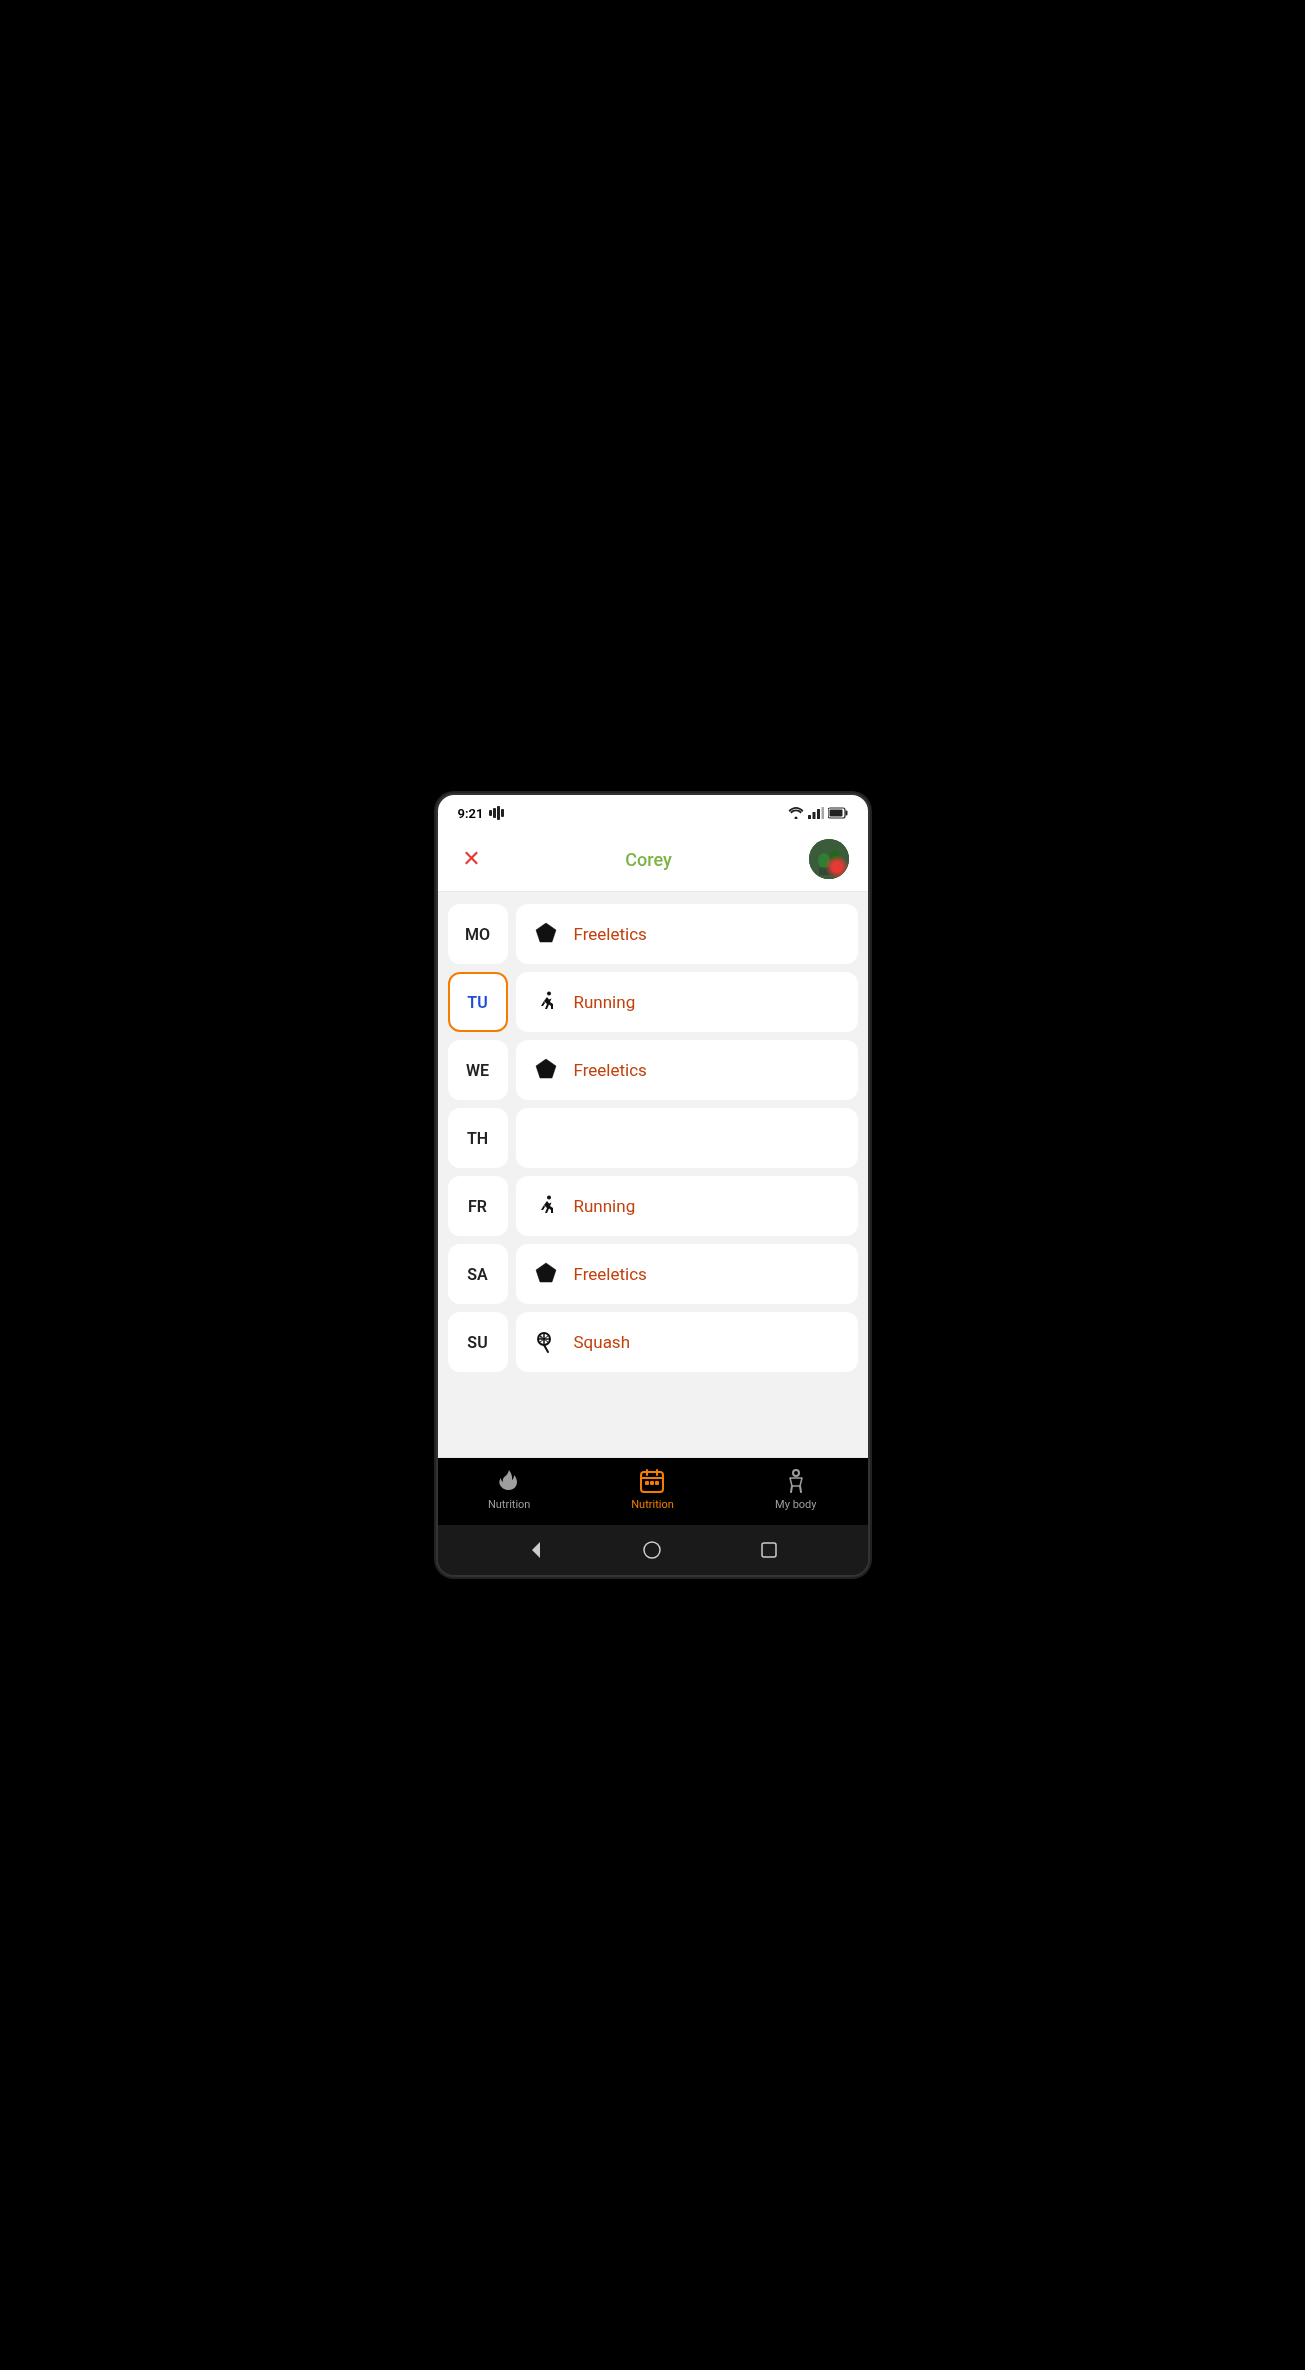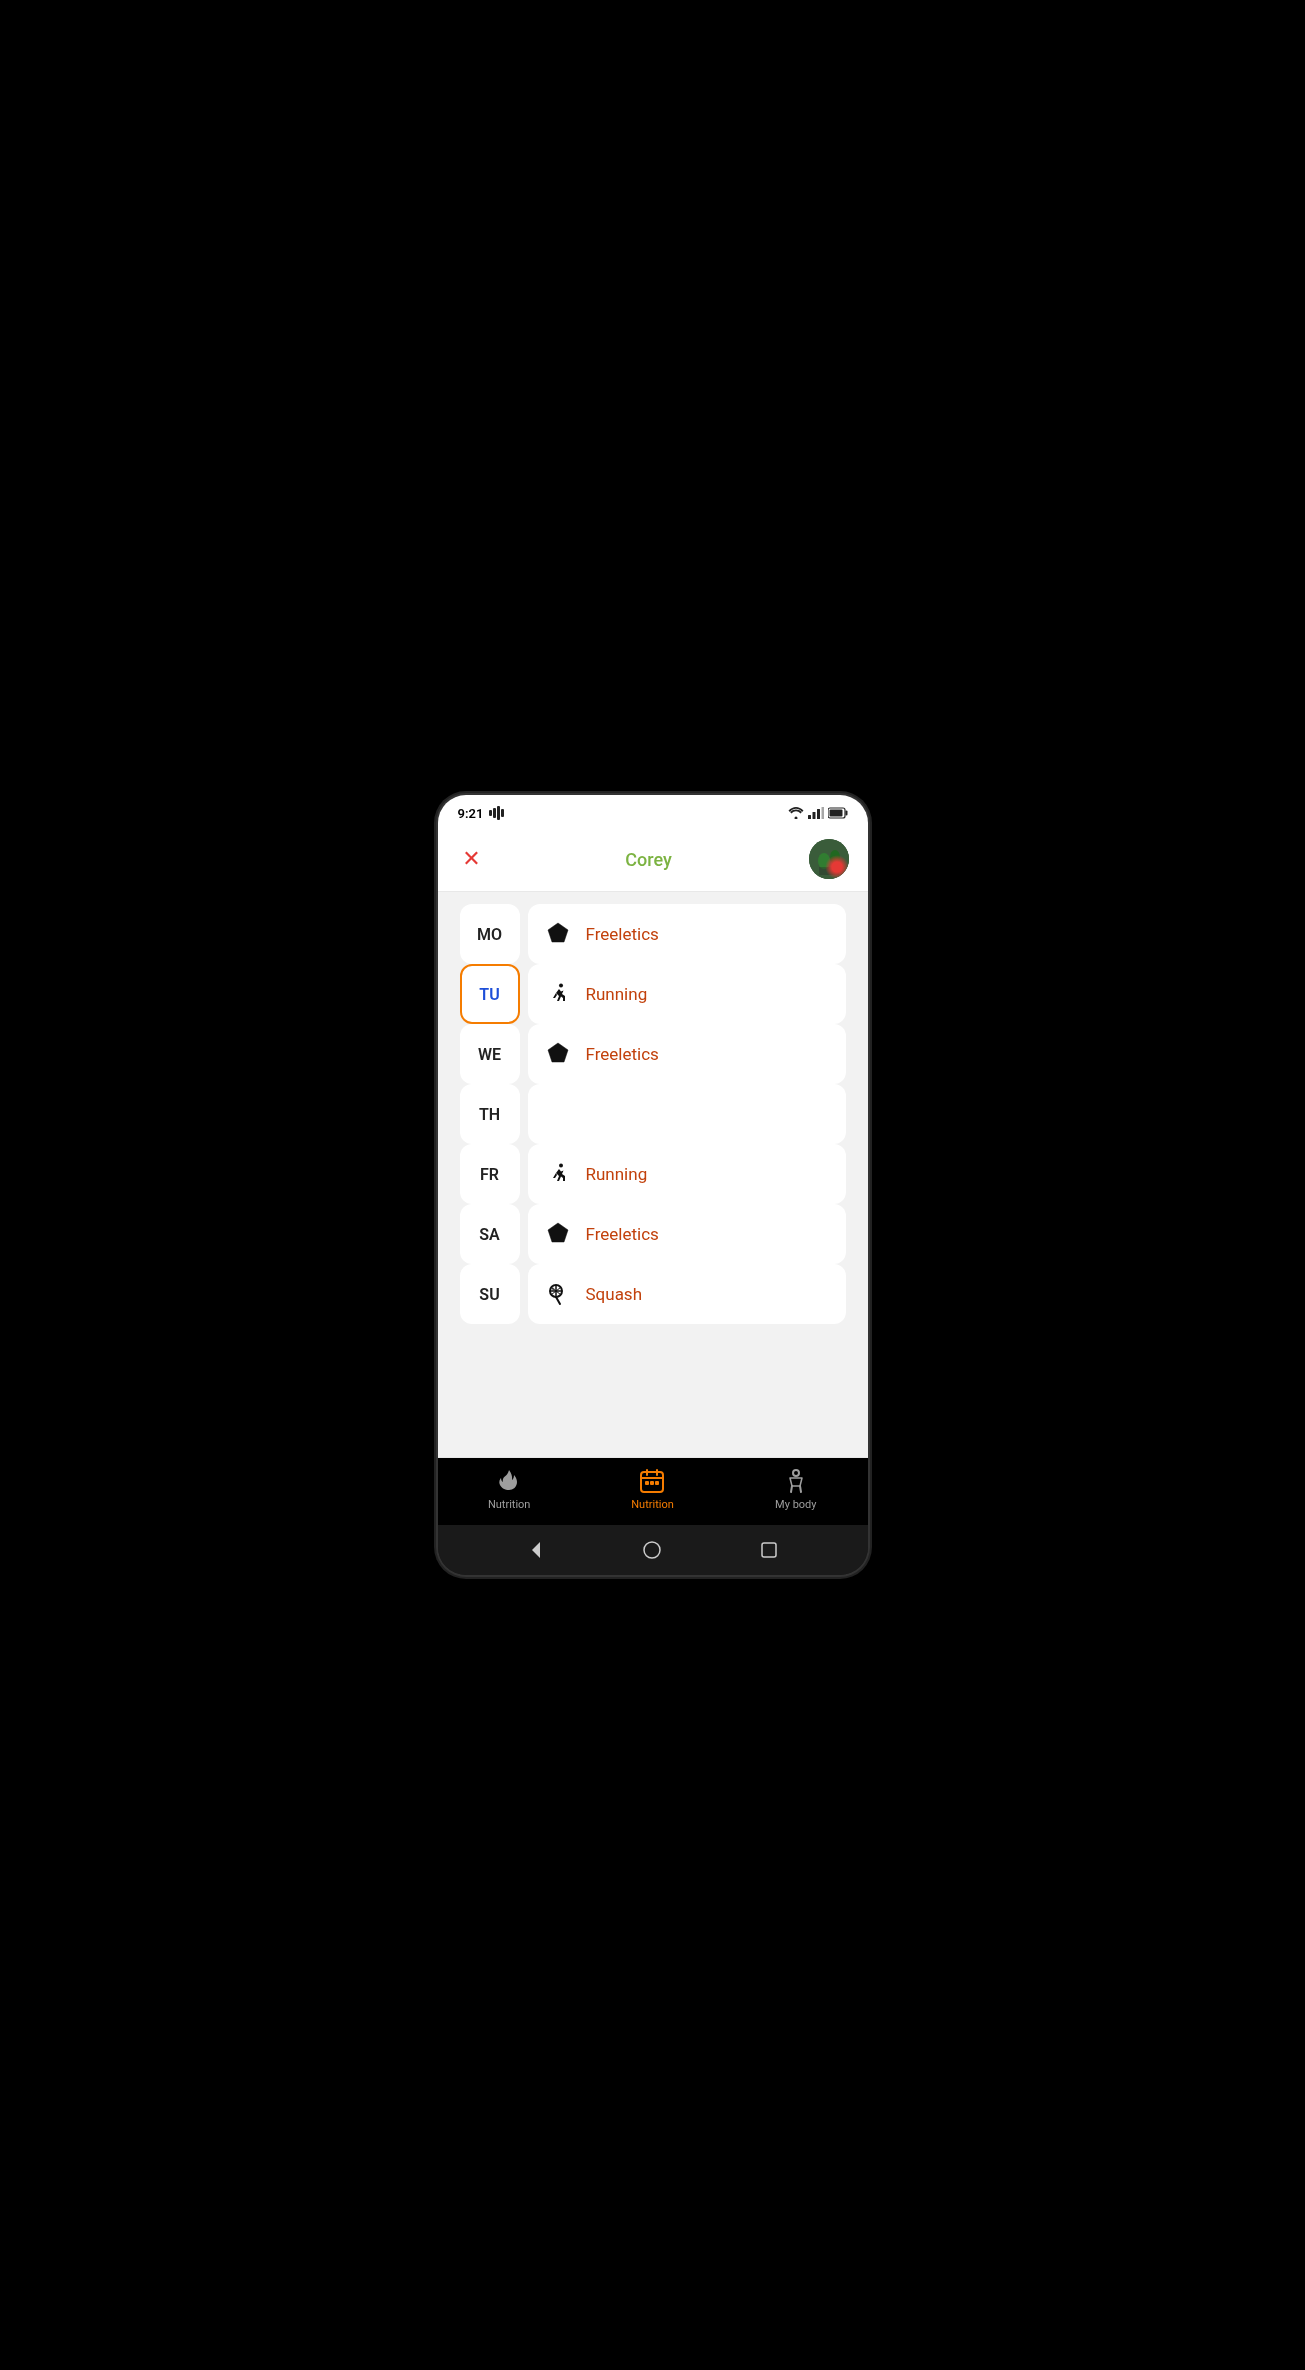--- a/index.html
+++ b/index.html
@@ -8,21 +8,21 @@
       display: flex;
       justify-content: center;
       align-items: center;
       min-height: 100vh;
       font-family: 'Roboto', Arial, sans-serif;
     }
     .phone-frame {
       width: 430px;
       height: 780px;
       background: #1a1a1a;
-      border-radius: 28px;
+      border-radius: 16px;
       overflow: hidden;
       position: relative;
       display: flex;
       flex-direction: column;
       box-shadow: 0 0 0 2px #333, 0 0 0 4px #222;
     }
     .status-bar {
       background: #fff;
       display: flex;
       justify-content: space-between;
@@ -95,23 +95,24 @@
     .avatar-img::after {
       content: '';
       position: absolute;
       bottom: 0; right: 0;
       width: 60%; height: 60%;
       background: radial-gradient(circle, #e53935 30%, transparent 70%);
       border-radius: 50% 0 50% 50%;
     }
     .schedule-list {
       flex: 1;
-      padding: 12px 22px;
+      padding: 12px 10px;
       display: flex;
       flex-direction: column;
+      gap: 8px;
       overflow-y: auto;
     }
     .day-row {
       display: flex;
       align-items: center;
       gap: 8px;
     }
     .day-label {
       width: 60px;
       height: 60px;

